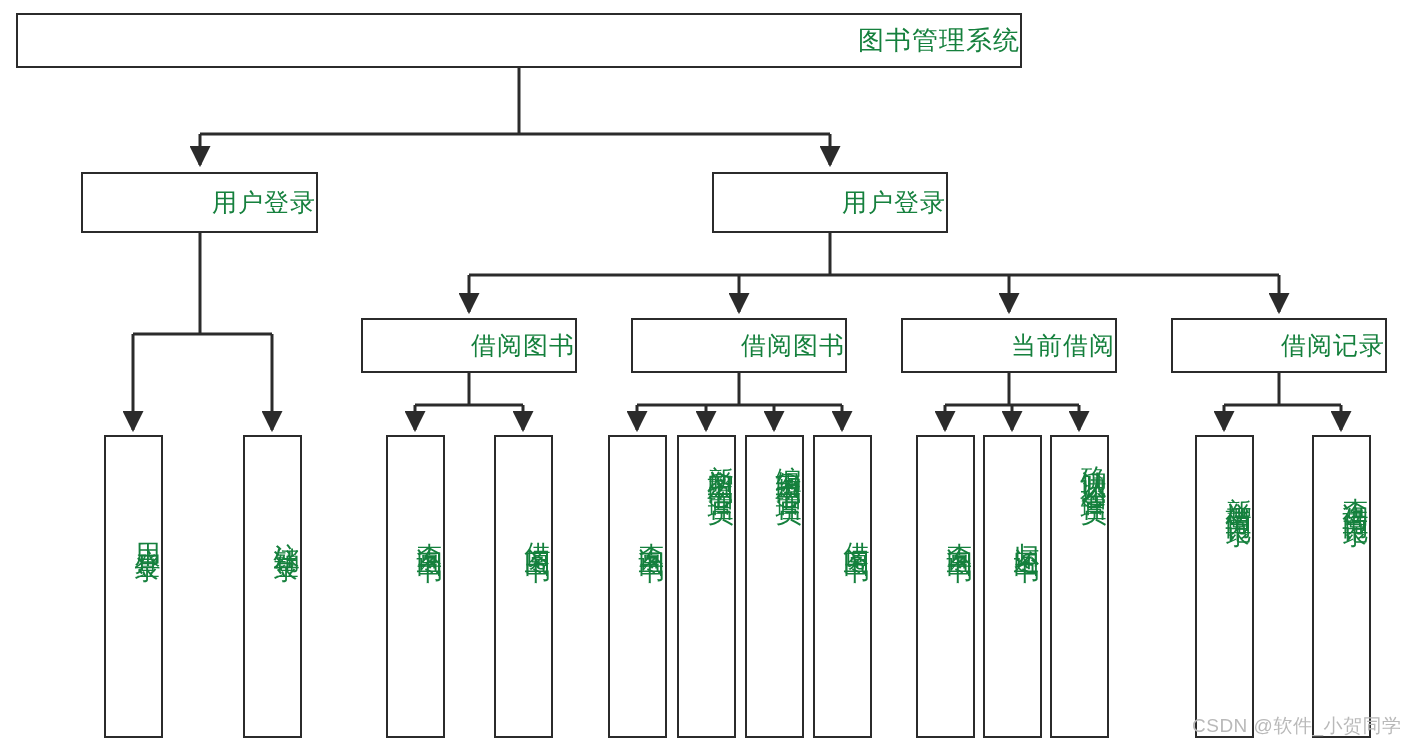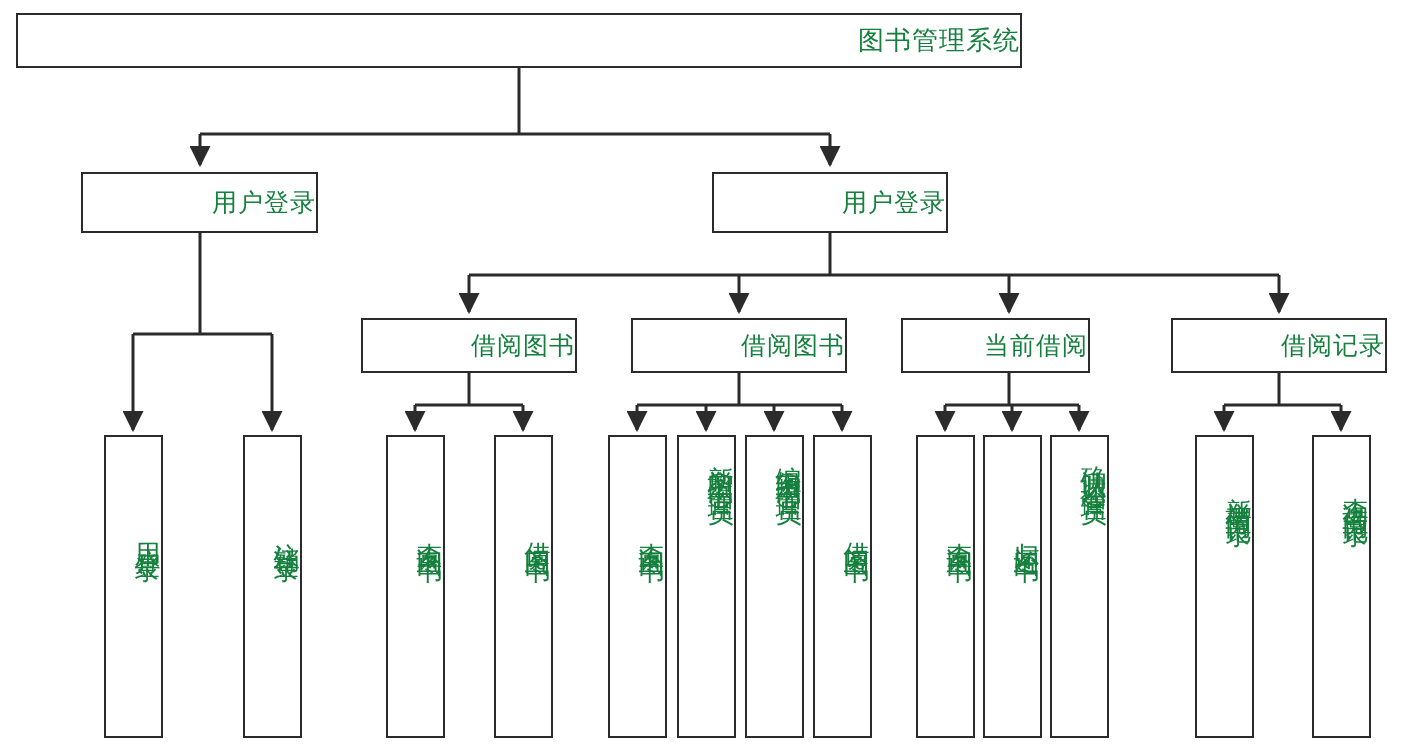--- a/index.html
+++ b/index.html
@@ -131,21 +131,21 @@
   <div class="node horiz" style="left:712px; top:172px; width:236px; height:61px;">
     <span class="label">用户登录</span>
   </div>
 
   <div class="node horiz" style="left:361px; top:318px; width:216px; height:55px;">
     <span class="label">借阅图书</span>
   </div>
   <div class="node horiz" style="left:631px; top:318px; width:216px; height:55px;">
     <span class="label">借阅图书</span>
   </div>
-  <div class="node horiz" style="left:901px; top:318px; width:189px; height:55px;">
+  <div class="node horiz" style="left:901px; top:318px; width:216px; height:55px;">
     <span class="label">当前借阅</span>
   </div>
   <div class="node horiz" style="left:1171px; top:318px; width:216px; height:55px;">
     <span class="label">借阅记录</span>
   </div>
 
   <div class="node vert" style="left:104px; top:435px; width:59px; height:303px; padding-top:85px;">
     <span class="label">用户登录</span>
   </div>
   <div class="node vert" style="left:243px; top:435px; width:59px; height:303px; padding-top:85px;">
@@ -182,14 +182,15 @@
     <span class="label">确认归还（管理员）</span>
   </div>
 
   <div class="node vert" style="left:1195px; top:435px; width:59px; height:303px; padding-top:40px;">
     <span class="label">新增借阅记录</span>
   </div>
   <div class="node vert" style="left:1312px; top:435px; width:59px; height:303px; padding-top:40px;">
     <span class="label">查询借阅记录</span>
   </div>
 
+  <div class="watermark" style="left:1192px; top:713px;">CSDN @软件_小贺同学</div>
 
 </div>
 
 </body></html>

